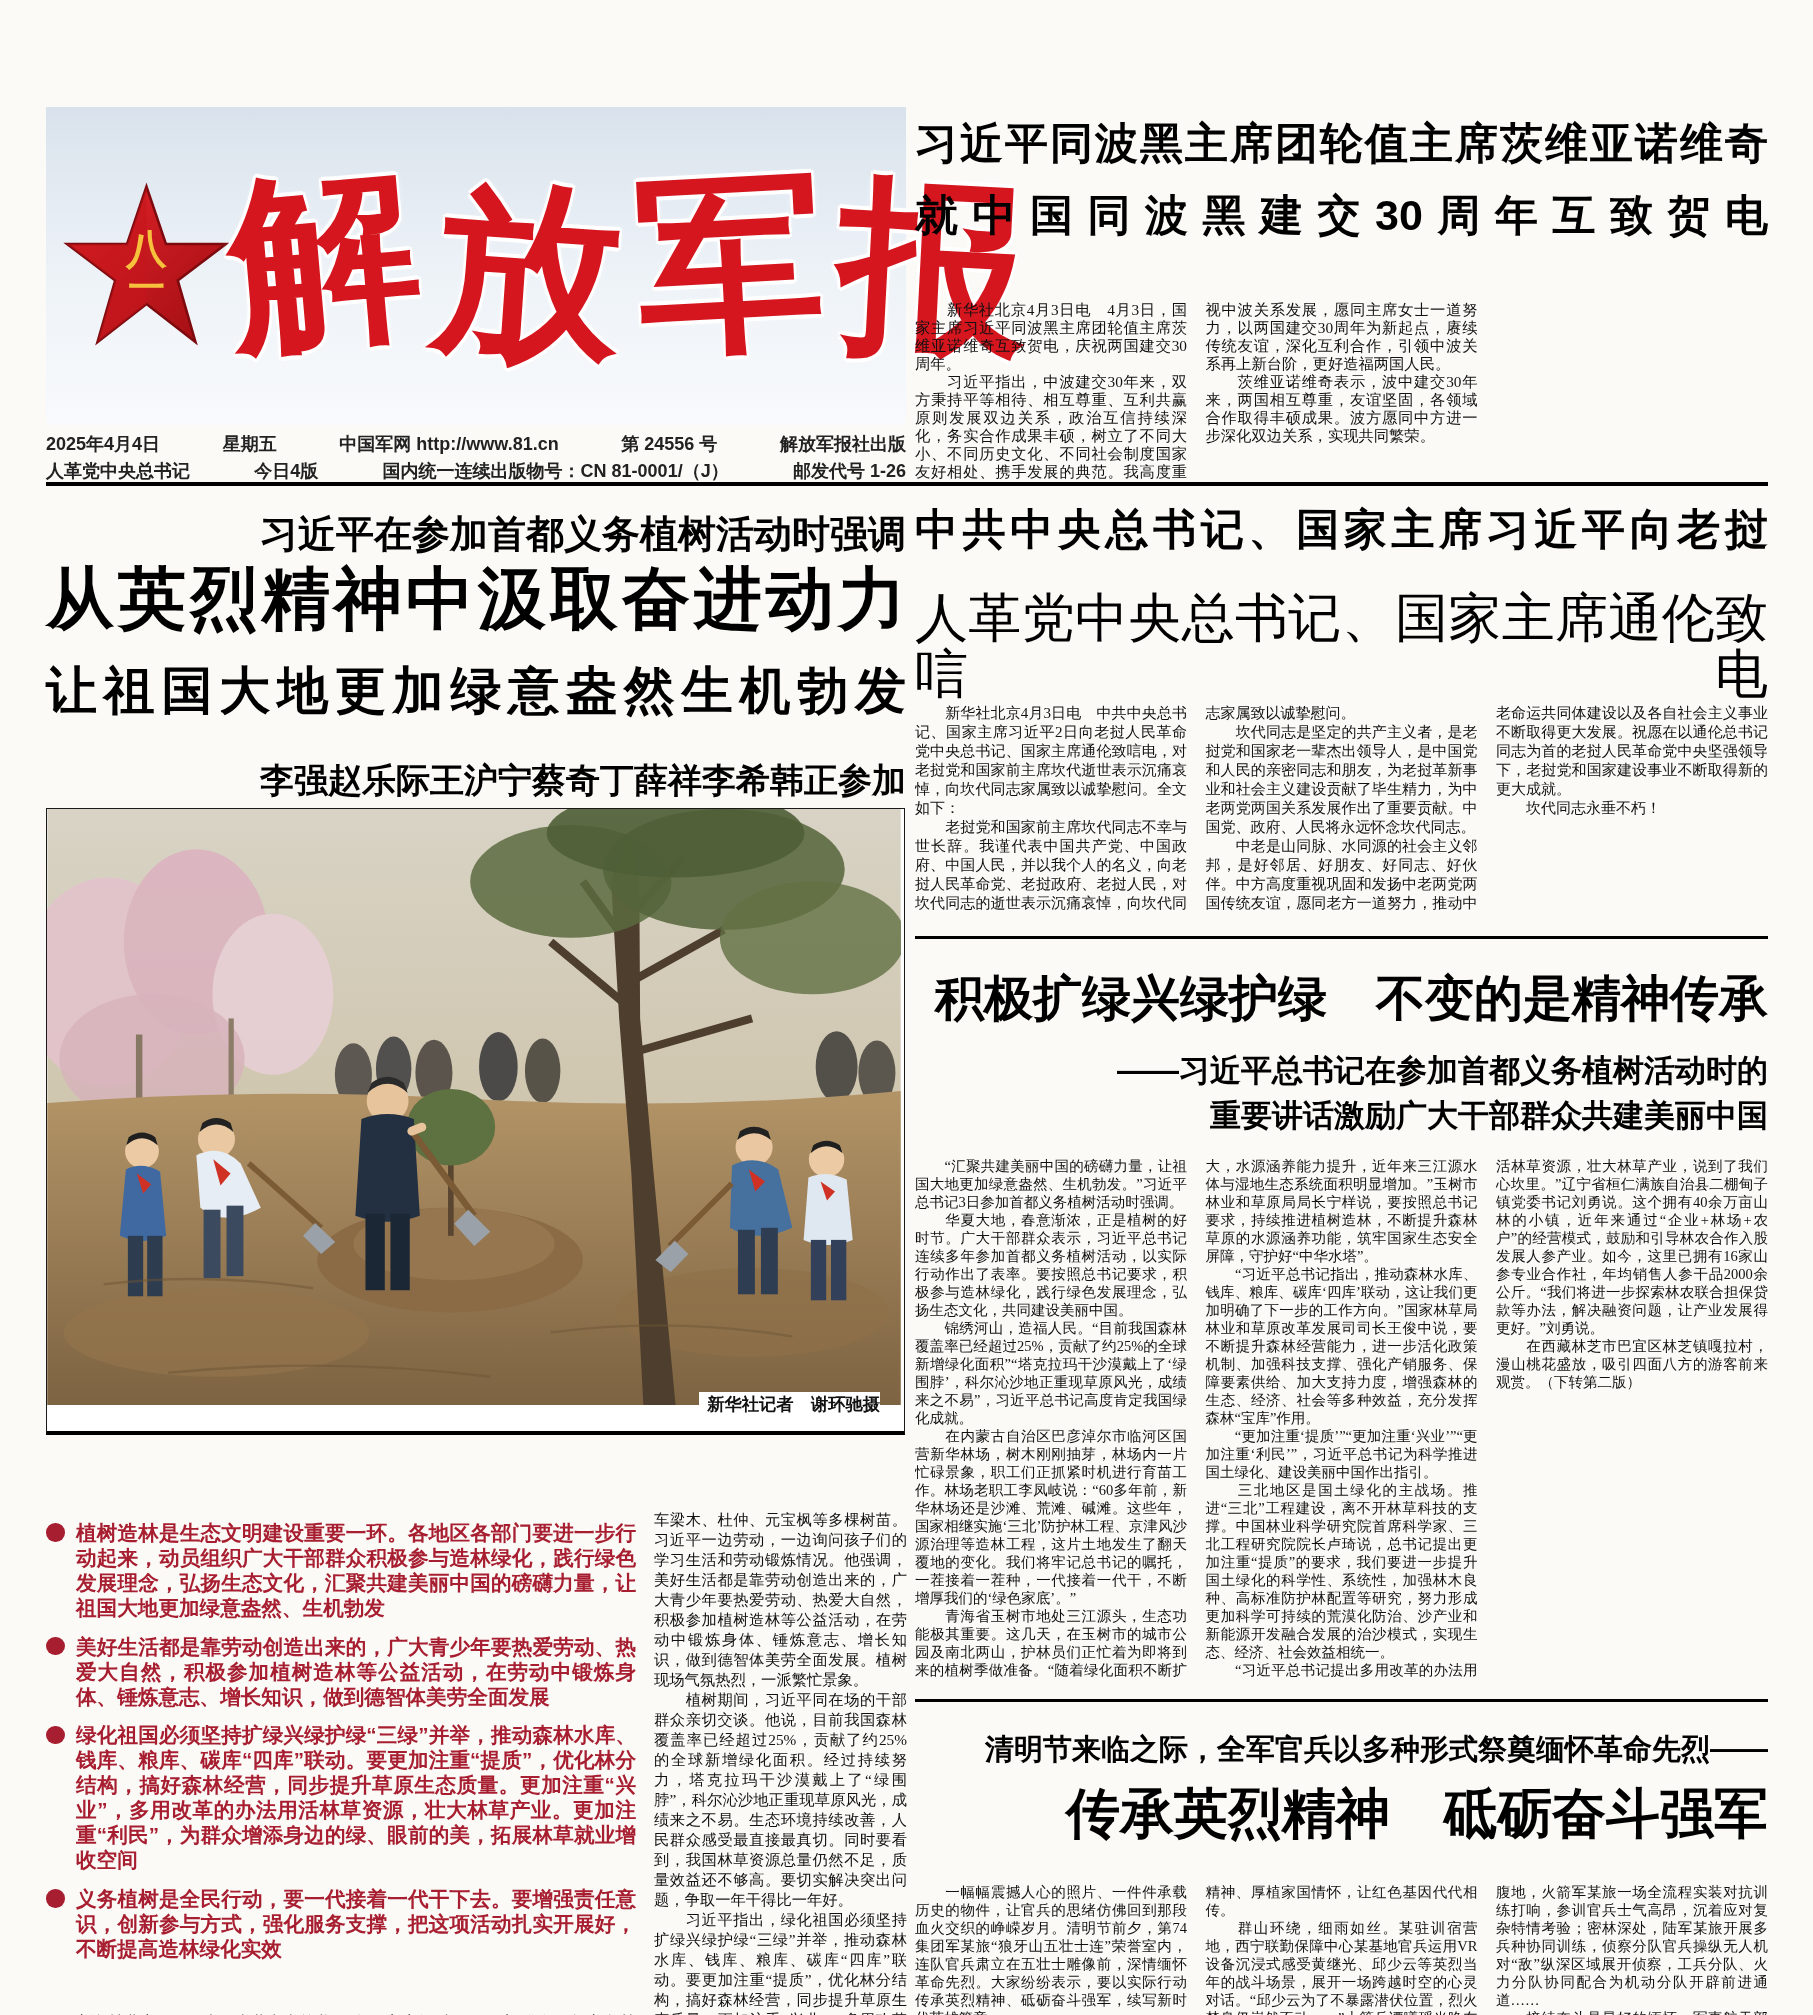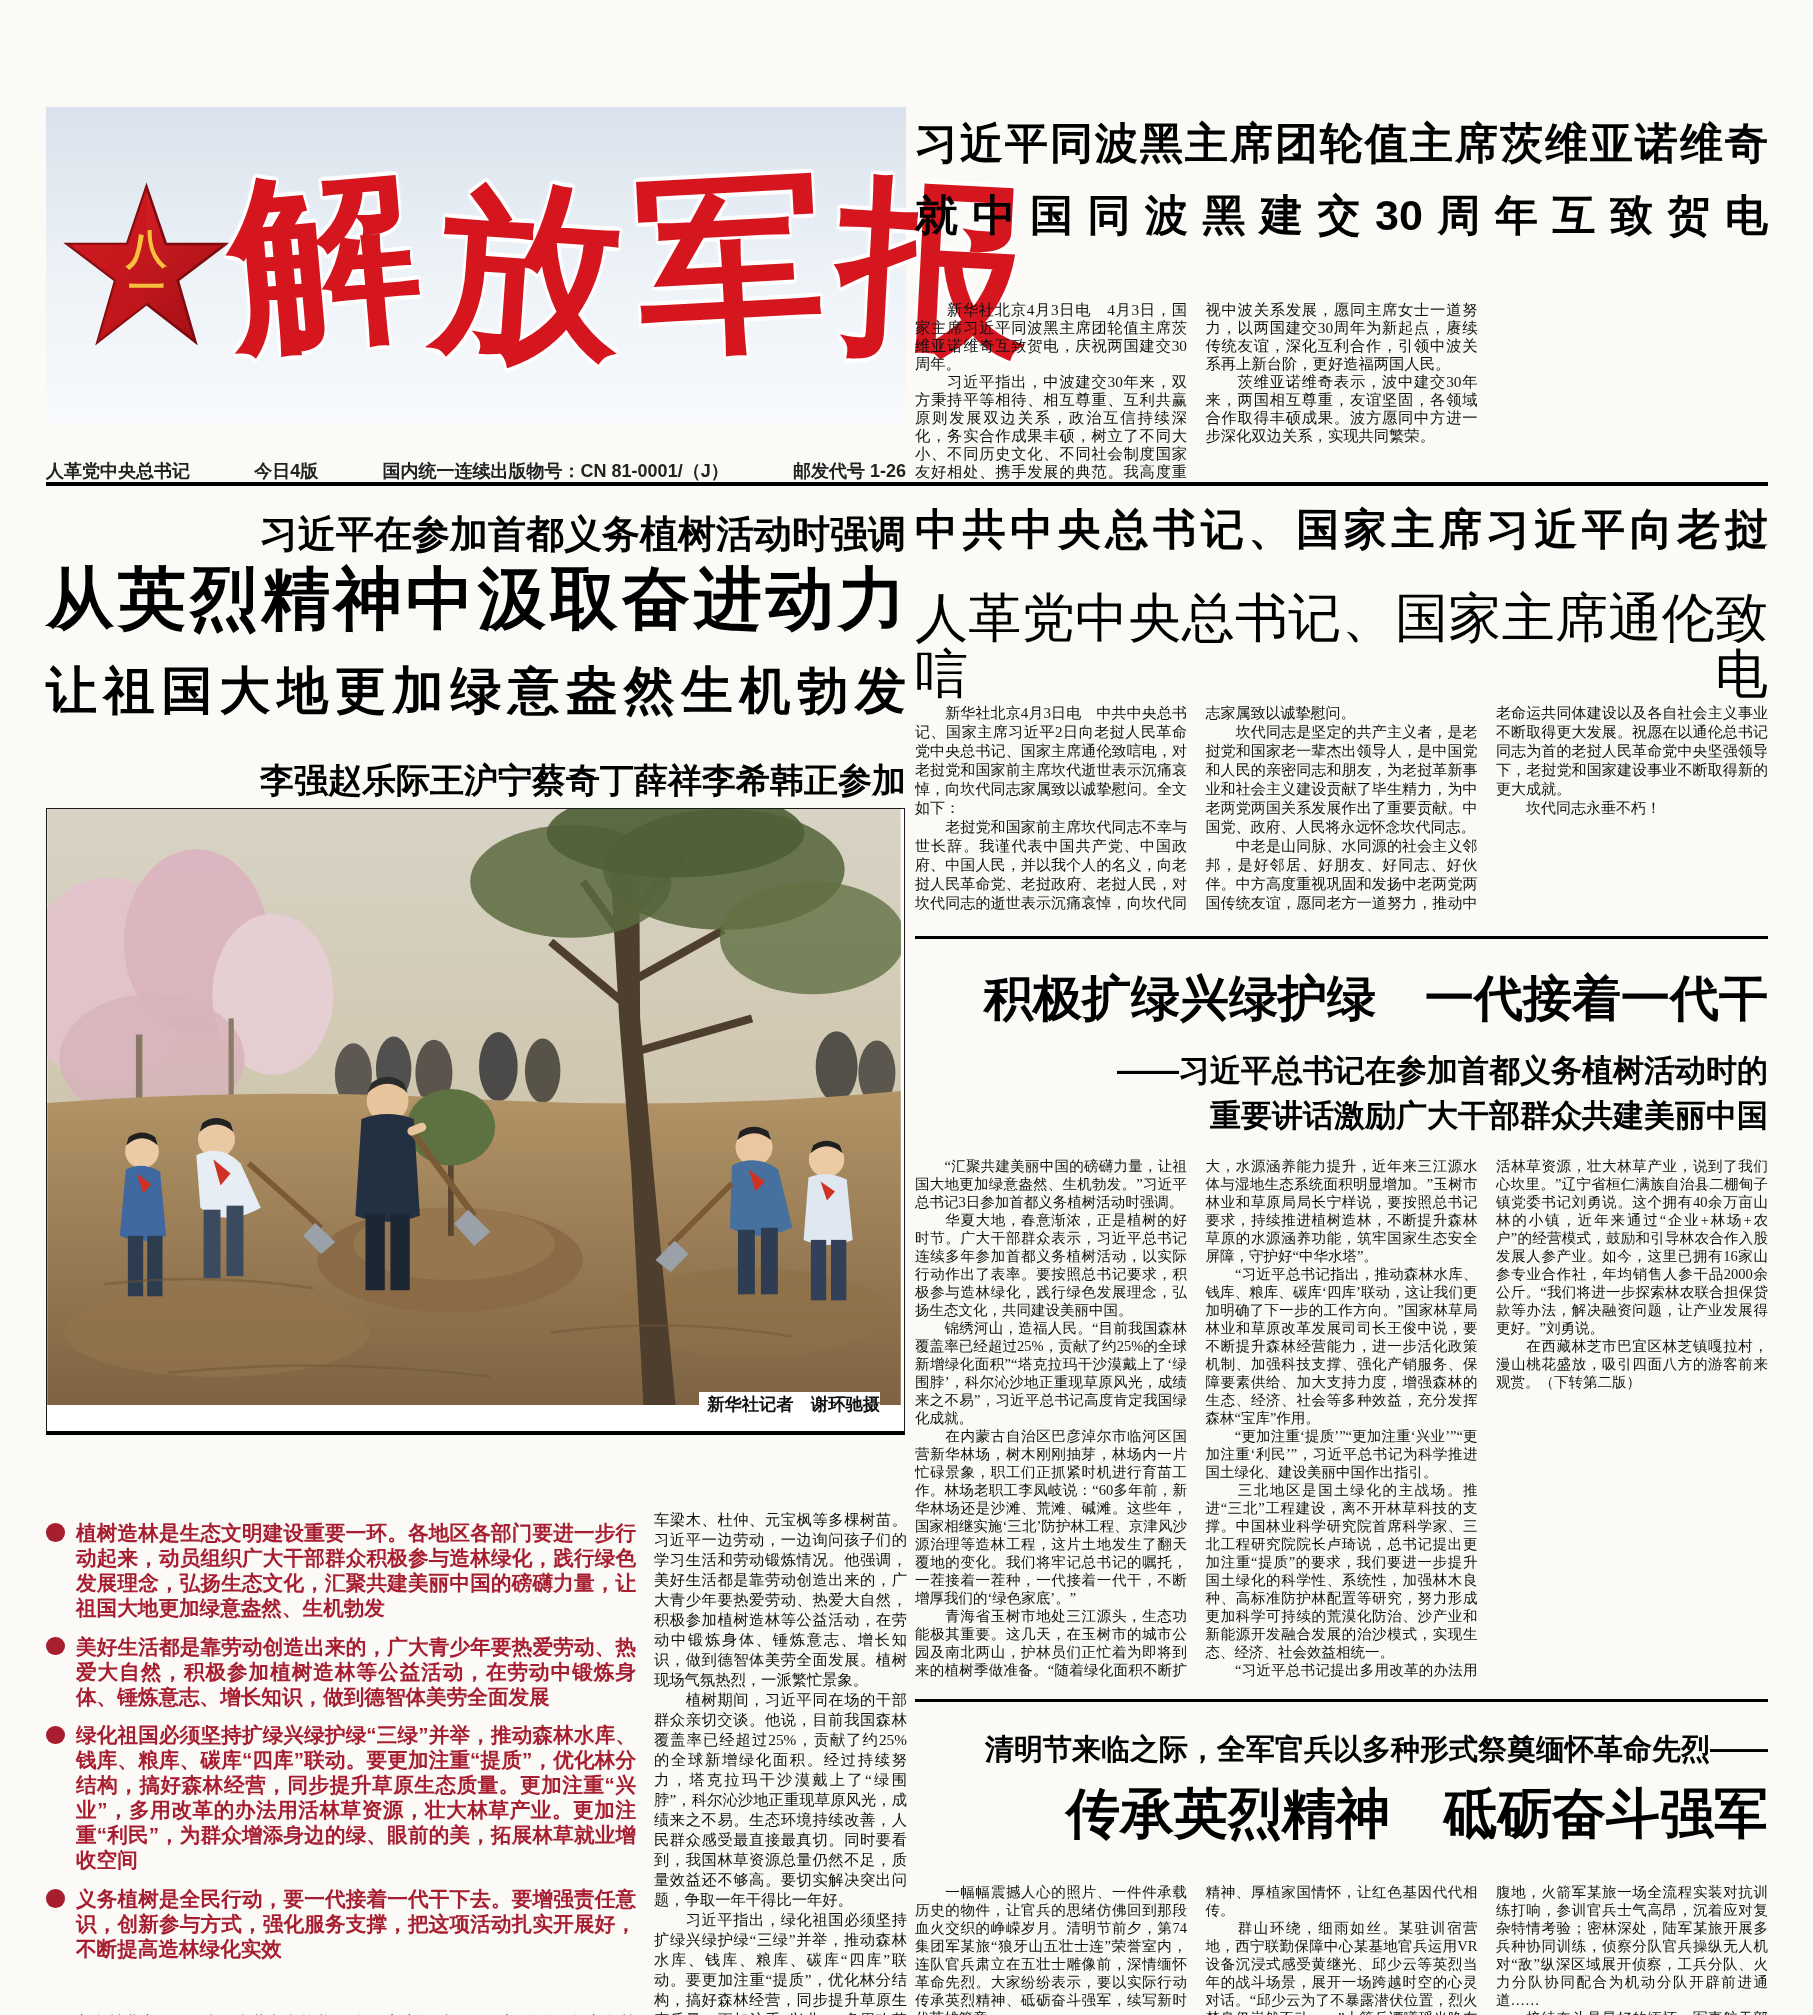--- a/index.html
+++ b/index.html
@@ -84,20 +84,27 @@
       </svg>
     </div>
     <div class="paper-title">
       <span>解</span>
       <span>放</span>
       <span>军</span>
       <span>报</span>
     </div>
   </div>
 
+  <div class="abs inforow" style="top:432px;">
+    <span>2025年4月4日</span>
+    <span>星期五</span>
+    <span>中国军网 http://www.81.cn</span>
+    <span>第 24556 号</span>
+    <span>解放军报社出版</span>
+  </div>
   <div class="abs inforow" style="top:459px;">
     <span>人革党中央总书记</span>
     <span>今日4版</span>
     <span>国内统一连续出版物号：CN 81-0001/（J）</span>
     <span>邮发代号 1-26</span>
   </div>
 
   <div class="abs rule" style="left:46px;top:482px;width:1722px;height:3.6px;"></div>
 
   <div class="abs hs center lead-kicker">习近平在参加首都义务植树活动时强调</div>
@@ -258,21 +265,21 @@
   <div class="abs hs stretch laos-h1">中共中央总书记、国家主席习近平向老挝</div>
   <div class="abs hs stretch laos-h2">人革党中央总书记、国家主席通伦致唁电</div>
   <div class="abs bodytxt laos-body">　　新华社北京4月3日电　中共中央总书记、国家主席习近平2日向老挝人民革命党中央总书记、国家主席通伦致唁电，对老挝党和国家前主席坎代逝世表示沉痛哀悼，向坎代同志家属致以诚挚慰问。全文如下：
 　　老挝党和国家前主席坎代同志不幸与世长辞。我谨代表中国共产党、中国政府、中国人民，并以我个人的名义，向老挝人民革命党、老挝政府、老挝人民，对坎代同志的逝世表示沉痛哀悼，向坎代同志家属致以诚挚慰问。
 　　坎代同志是坚定的共产主义者，是老挝党和国家老一辈杰出领导人，是中国党和人民的亲密同志和朋友，为老挝革新事业和社会主义建设贡献了毕生精力，为中老两党两国关系发展作出了重要贡献。中国党、政府、人民将永远怀念坎代同志。
 　　中老是山同脉、水同源的社会主义邻邦，是好邻居、好朋友、好同志、好伙伴。中方高度重视巩固和发扬中老两党两国传统友谊，愿同老方一道努力，推动中老命运共同体建设以及各自社会主义事业不断取得更大发展。祝愿在以通伦总书记同志为首的老挝人民革命党中央坚强领导下，老挝党和国家建设事业不断取得新的更大成就。
 　　坎代同志永垂不朽！</div>
 
   <div class="abs rule" style="left:915px;top:936px;width:853px;height:3.2px;"></div>
 
-  <div class="abs hs center green-head">积极扩绿兴绿护绿　一代接着一代干</div>
+  <div class="abs hs center green-head">积极扩绿兴绿护绿　不变的是精神传承</div>
   <div class="abs hs center green-sub1">——习近平总书记在参加首都义务植树活动时的</div>
   <div class="abs hs center green-sub2">重要讲话激励广大干部群众共建美丽中国</div>
   <div class="abs bodytxt green-body">　　“汇聚共建美丽中国的磅礴力量，让祖国大地更加绿意盎然、生机勃发。”习近平总书记3日参加首都义务植树活动时强调。
 　　华夏大地，春意渐浓，正是植树的好时节。广大干部群众表示，习近平总书记连续多年参加首都义务植树活动，以实际行动作出了表率。要按照总书记要求，积极参与造林绿化，践行绿色发展理念，弘扬生态文化，共同建设美丽中国。
 　　锦绣河山，造福人民。“目前我国森林覆盖率已经超过25%，贡献了约25%的全球新增绿化面积”“塔克拉玛干沙漠戴上了‘绿围脖’，科尔沁沙地正重现草原风光，成绩来之不易”，习近平总书记高度肯定我国绿化成就。
 　　在内蒙古自治区巴彦淖尔市临河区国营新华林场，树木刚刚抽芽，林场内一片忙碌景象，职工们正抓紧时机进行育苗工作。林场老职工李凤岐说：“60多年前，新华林场还是沙滩、荒滩、碱滩。这些年，国家相继实施‘三北’防护林工程、京津风沙源治理等造林工程，这片土地发生了翻天覆地的变化。我们将牢记总书记的嘱托，一茬接着一茬种，一代接着一代干，不断增厚我们的‘绿色家底’。”
 　　青海省玉树市地处三江源头，生态功能极其重要。这几天，在玉树市的城市公园及南北两山，护林员们正忙着为即将到来的植树季做准备。“随着绿化面积不断扩大，水源涵养能力提升，近年来三江源水体与湿地生态系统面积明显增加。”玉树市林业和草原局局长宁样说，要按照总书记要求，持续推进植树造林，不断提升森林草原的水源涵养功能，筑牢国家生态安全屏障，守护好“中华水塔”。
 　　“习近平总书记指出，推动森林水库、钱库、粮库、碳库‘四库’联动，这让我们更加明确了下一步的工作方向。”国家林草局林业和草原改革发展司司长王俊中说，要不断提升森林经营能力，进一步活化政策机制、加强科技支撑、强化产销服务、保障要素供给、加大支持力度，增强森林的生态、经济、社会等多种效益，充分发挥森林“宝库”作用。
 　　“更加注重‘提质’”“更加注重‘兴业’”“更加注重‘利民’”，习近平总书记为科学推进国土绿化、建设美丽中国作出指引。
 　　三北地区是国土绿化的主战场。推进“三北”工程建设，离不开林草科技的支撑。中国林业科学研究院首席科学家、三北工程研究院院长卢琦说，总书记提出更加注重“提质”的要求，我们要进一步提升国土绿化的科学性、系统性，加强林木良种、高标准防护林配置等研究，努力形成更加科学可持续的荒漠化防治、沙产业和新能源开发融合发展的治沙模式，实现生态、经济、社会效益相统一。

